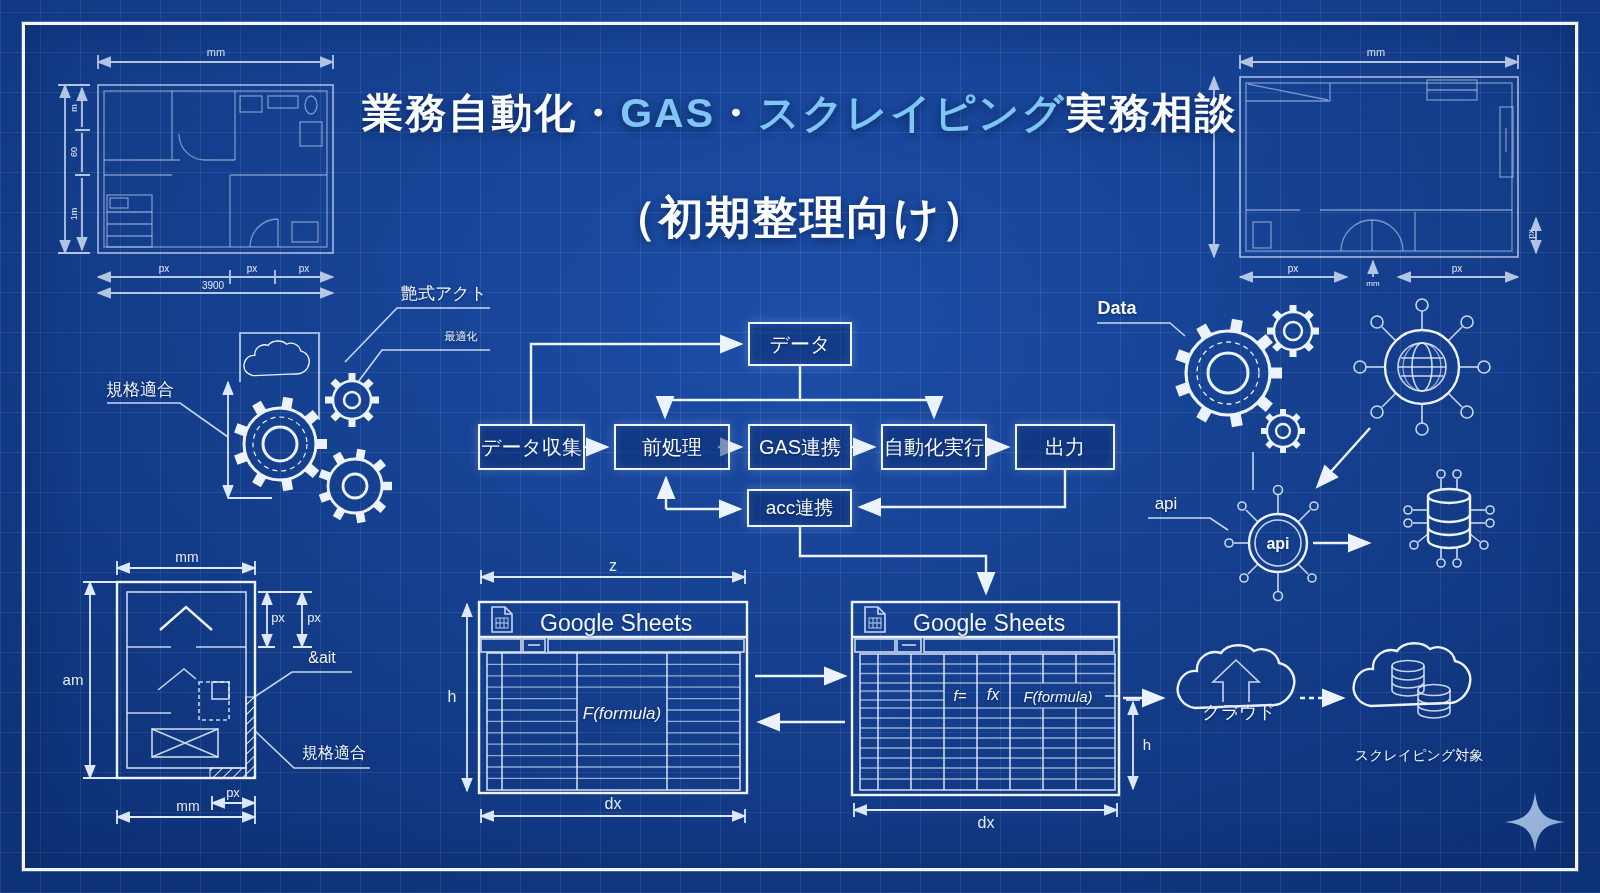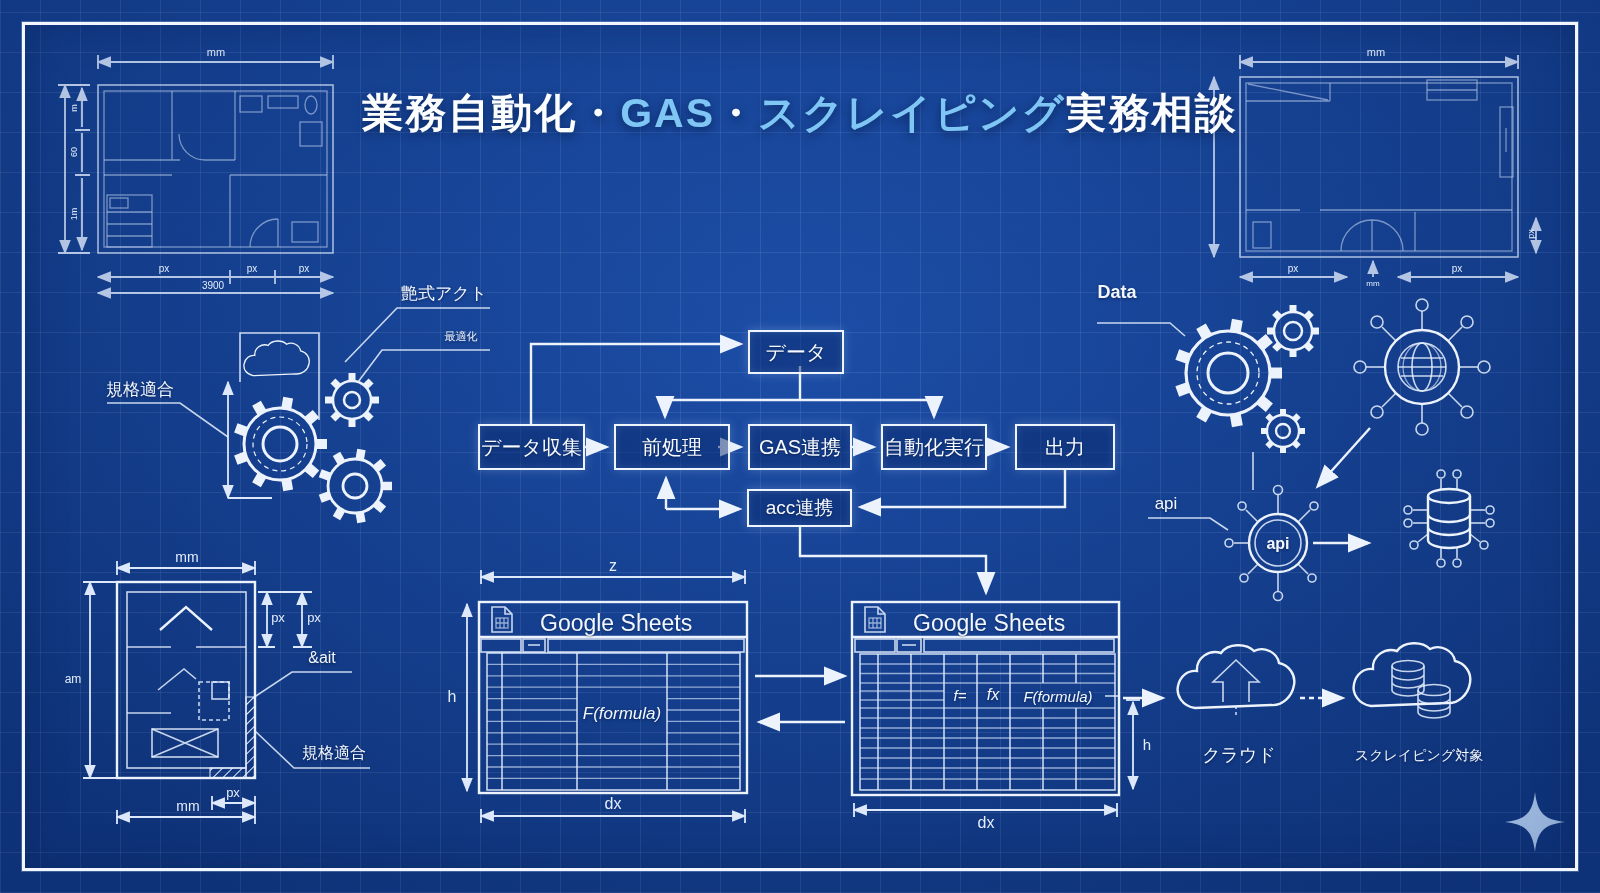--- a/index.html
+++ b/index.html
@@ -414,68 +414,69 @@
     </g>
 
     <g transform="translate(1535,822)">
       <path d="M0,-30 C2.5,-9 9,-2.5 30,0 C9,2.5 2.5,9 0,30 C-2.5,9 -9,2.5 -30,0 C-9,-2.5 -2.5,-9 0,-30 Z" fill="#a9c3e7" opacity="0.9"></path>
     </g>
   </svg>
 
   <div class="title">
     <span>業務自動化・</span><span class="hl">GAS</span><span>・</span><span class="hl">スクレイピング</span><span>実務相談</span>
   </div>
-
-  <div class="fbox" style="left:748px;top:330px;width:96px;height:44px;">データ</div>
+  <div class="subtitle">（初期整理向け）</div>
+
+  <div class="fbox" style="left:748px;top:322px;width:104px;height:44px;">データ</div>
   <div class="fbox" style="left:478px;top:424px;width:107px;height:46px;">データ収集</div>
   <div class="fbox" style="left:614px;top:424px;width:116px;height:46px;">前処理</div>
   <div class="fbox" style="left:748px;top:424px;width:104px;height:46px;">GAS連携</div>
   <div class="fbox" style="left:881px;top:424px;width:106px;height:46px;">自動化実行</div>
   <div class="fbox" style="left:1015px;top:424px;width:100px;height:46px;">出力</div>
   <div class="fbox" style="left:747px;top:489px;width:105px;height:38px;font-size:19px;">acc連携</div>
 
   <div class="lbl" style="left:140px;top:389px;font-size:17px;">規格適合</div>
   <div class="lbl" style="left:444px;top:293px;font-size:17px;">艶式アクト</div>
   <div class="lbl" style="left:461px;top:336px;font-size:11px;">最適化</div>
-  <div class="lbl" style="left:1117px;top:292px;font-size:18px;font-weight:700;">Data</div>
+  <div class="lbl" style="left:1117px;top:308px;font-size:18px;font-weight:700;">Data</div>
   <div class="lbl" style="left:1166px;top:504px;font-size:17px;">api</div>
   <div class="lbl" style="left:1278px;top:544px;font-size:16px;font-weight:700;">api</div>
 
   <div class="sheet-title" style="left:520px;top:610px;">Google Sheets</div>
   <div class="sheet-title" style="left:893px;top:610px;">Google Sheets</div>
   <div class="lbl formula" style="left:622px;top:714px;">F(formula)</div>
   <div class="lbl celllbl" style="left:960px;top:695px;">f=</div>
   <div class="lbl celllbl" style="left:993px;top:695px;font-size:16px;">fx</div>
   <div class="lbl celllbl" style="left:1058px;top:696px;">F(formula)</div>
 
   <div class="dim" style="left:613px;top:566px;font-size:16px;">z</div>
   <div class="dim" style="left:452px;top:697px;font-size:16px;">h</div>
   <div class="dim" style="left:613px;top:804px;font-size:16px;">dx</div>
   <div class="dim" style="left:986px;top:823px;font-size:16px;">dx</div>
   <div class="dim" style="left:1147px;top:744px;font-size:15px;">h</div>
 
-  <div class="lbl" style="left:1239px;top:755px;font-size:18px;">クラウド</div>
+  <div class="lbl" style="left:1239px;top:712px;font-size:18px;">クラウド</div>
   <div class="lbl" style="left:1419px;top:756px;font-size:14px;">スクレイピング対象</div>
 
   <div class="dim" style="left:216px;top:52px;font-size:11px;">mm</div>
   <div class="dim rot" style="left:74px;top:108px;font-size:9px;">m</div>
   <div class="dim rot" style="left:74px;top:152px;font-size:9px;">60</div>
   <div class="dim rot" style="left:74px;top:214px;font-size:9px;">1m</div>
   <div class="dim" style="left:164px;top:268px;font-size:10px;">px</div>
   <div class="dim" style="left:252px;top:268px;font-size:10px;">px</div>
   <div class="dim" style="left:304px;top:268px;font-size:10px;">px</div>
   <div class="dim" style="left:213px;top:285px;font-size:10px;">3900</div>
 
   <div class="dim" style="left:1376px;top:52px;font-size:11px;">mm</div>
   <div class="dim" style="left:1293px;top:268px;font-size:10px;">px</div>
   <div class="dim" style="left:1457px;top:268px;font-size:10px;">px</div>
   <div class="dim" style="left:1373px;top:283px;font-size:8px;">mm</div>
   <div class="dim rot" style="left:1531px;top:234px;font-size:9px;">px</div>
 
   <div class="dim" style="left:187px;top:557px;font-size:14px;">mm</div>
-  <div class="dim" style="left:73px;top:679px;font-size:12px;">am</div>
+  <div class="dim" style="left:73px;top:679px;font-size:15px;">am</div>
   <div class="dim" style="left:278px;top:617px;font-size:13px;">px</div>
   <div class="dim" style="left:314px;top:617px;font-size:13px;">px</div>
   <div class="lbl" style="left:322px;top:658px;font-size:16px;">&amp;ait</div>
   <div class="lbl" style="left:334px;top:753px;font-size:16px;">規格適合</div>
   <div class="dim" style="left:233px;top:792px;font-size:13px;">px</div>
   <div class="dim" style="left:188px;top:806px;font-size:14px;">mm</div>
 </div>
 
 </body></html>

